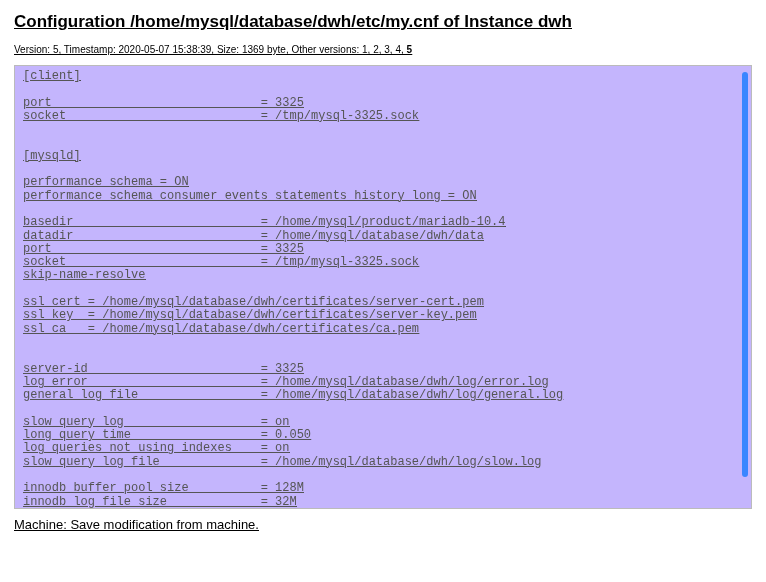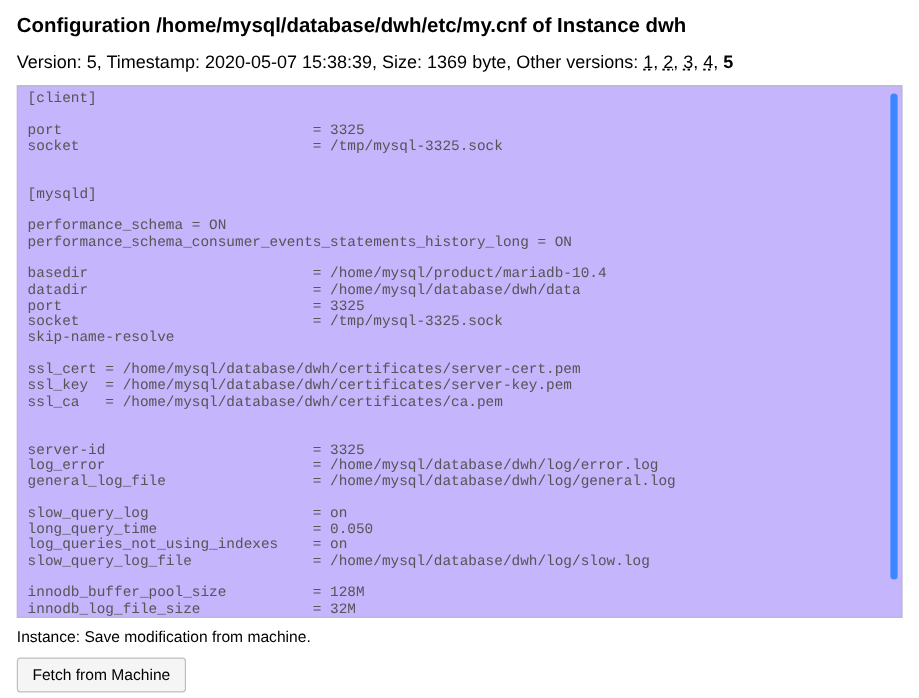--- a/index.html
+++ b/index.html
@@ -1,31 +1,31 @@
 <!DOCTYPE html>
 <html><head>
 <meta charset="utf-8">
 <style>
-  * { box-sizing: border-box; }
+  * { box-sizing: border-box; text-decoration: underline; }
   body {
     margin: 0;
     padding: 12px 14px;
     font-family: -apple-system, BlinkMacSystemFont, "Segoe UI", Helvetica, Arial, sans-serif;
     font-size: 13px;
     color: #000;
     background: #fff;
     width: 766px;
   }
   h1 {
     font-size: 17px;
     font-weight: 700;
     margin: 0 0 12px 0;
   }
   .meta-line {
-    font-size: 15px;
+    font-size: 10px;
     margin-bottom: 10px;
   }
   .meta-line .ver-link {
     text-decoration: underline dotted;
     cursor: pointer;
     color: #000;
   }
   .meta-line .ver-current {
     font-weight: 700;
   }
@@ -110,18 +110,17 @@
 slow_query_log                   = on
 long_query_time                  = 0.050
 log_queries_not_using_indexes    = on
 slow_query_log_file              = /home/mysql/database/dwh/log/slow.log
 
 innodb_buffer_pool_size          = 128M
 innodb_log_file_size             = 32M
 innodb_flush_log_at_trx_commit   = 0</span><div class="scrollbar"></div></div>
 
 <div class="comment-line">
-  <span>Instance: </span><span>Save modification from machine.</span>
+  <span>Machine: </span><span>Save modification from machine.</span>
 </div>
 
 <div class="button-row">
-  <button class="action">Fetch from Machine</button>
 </div>
 
 </body></html>

